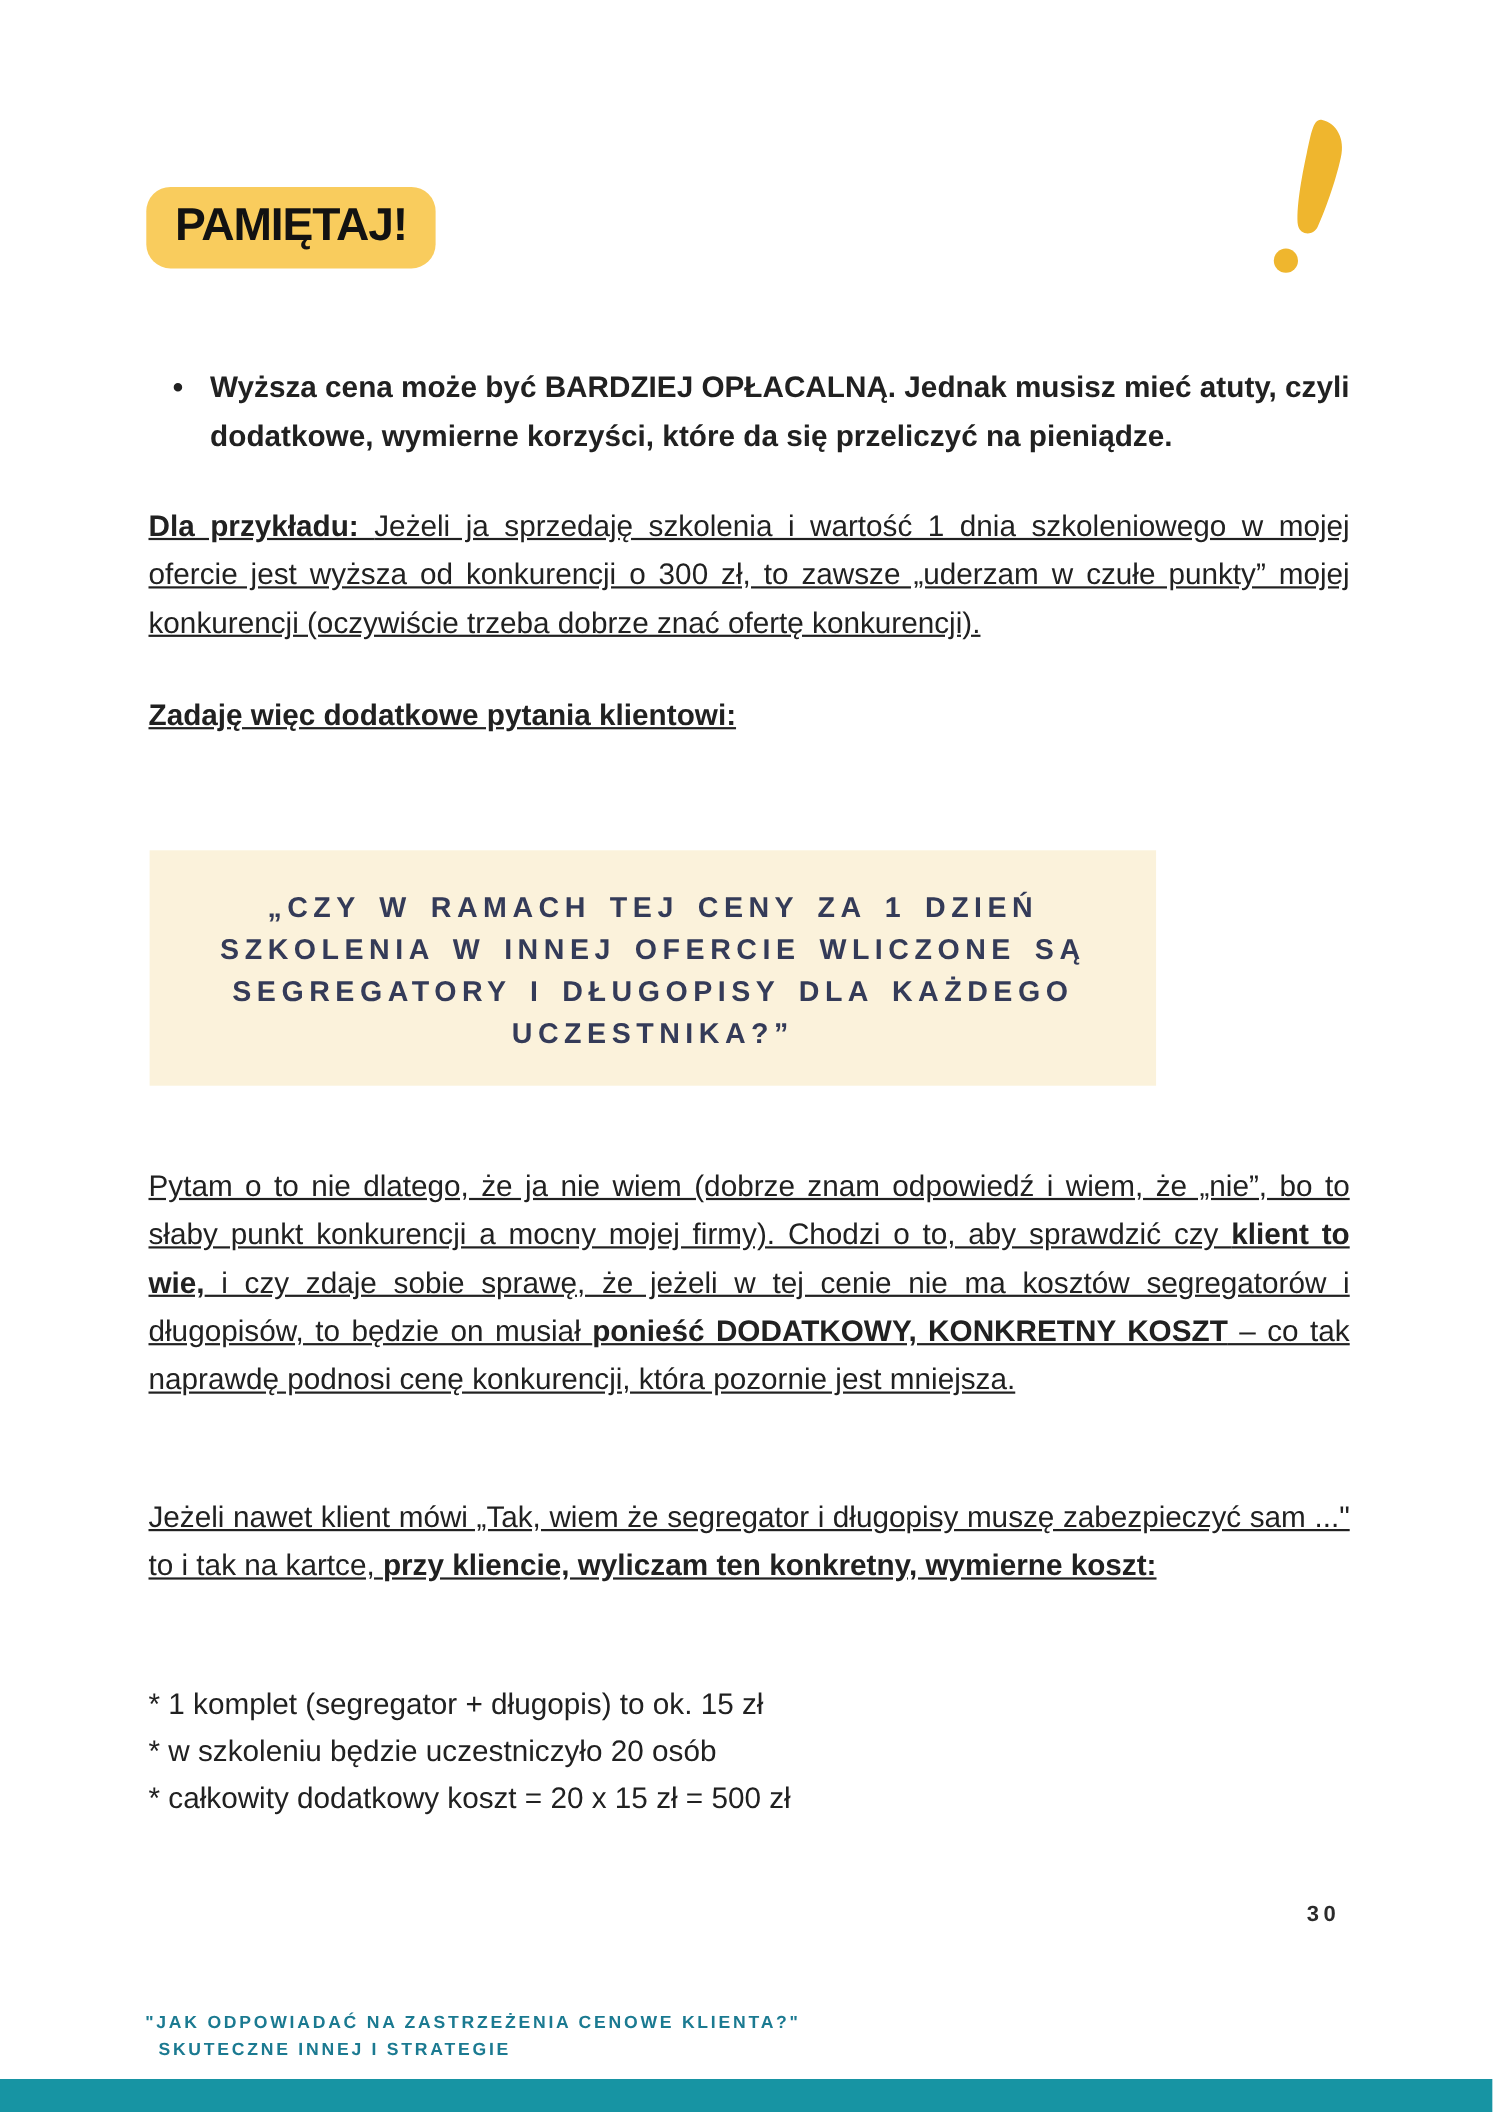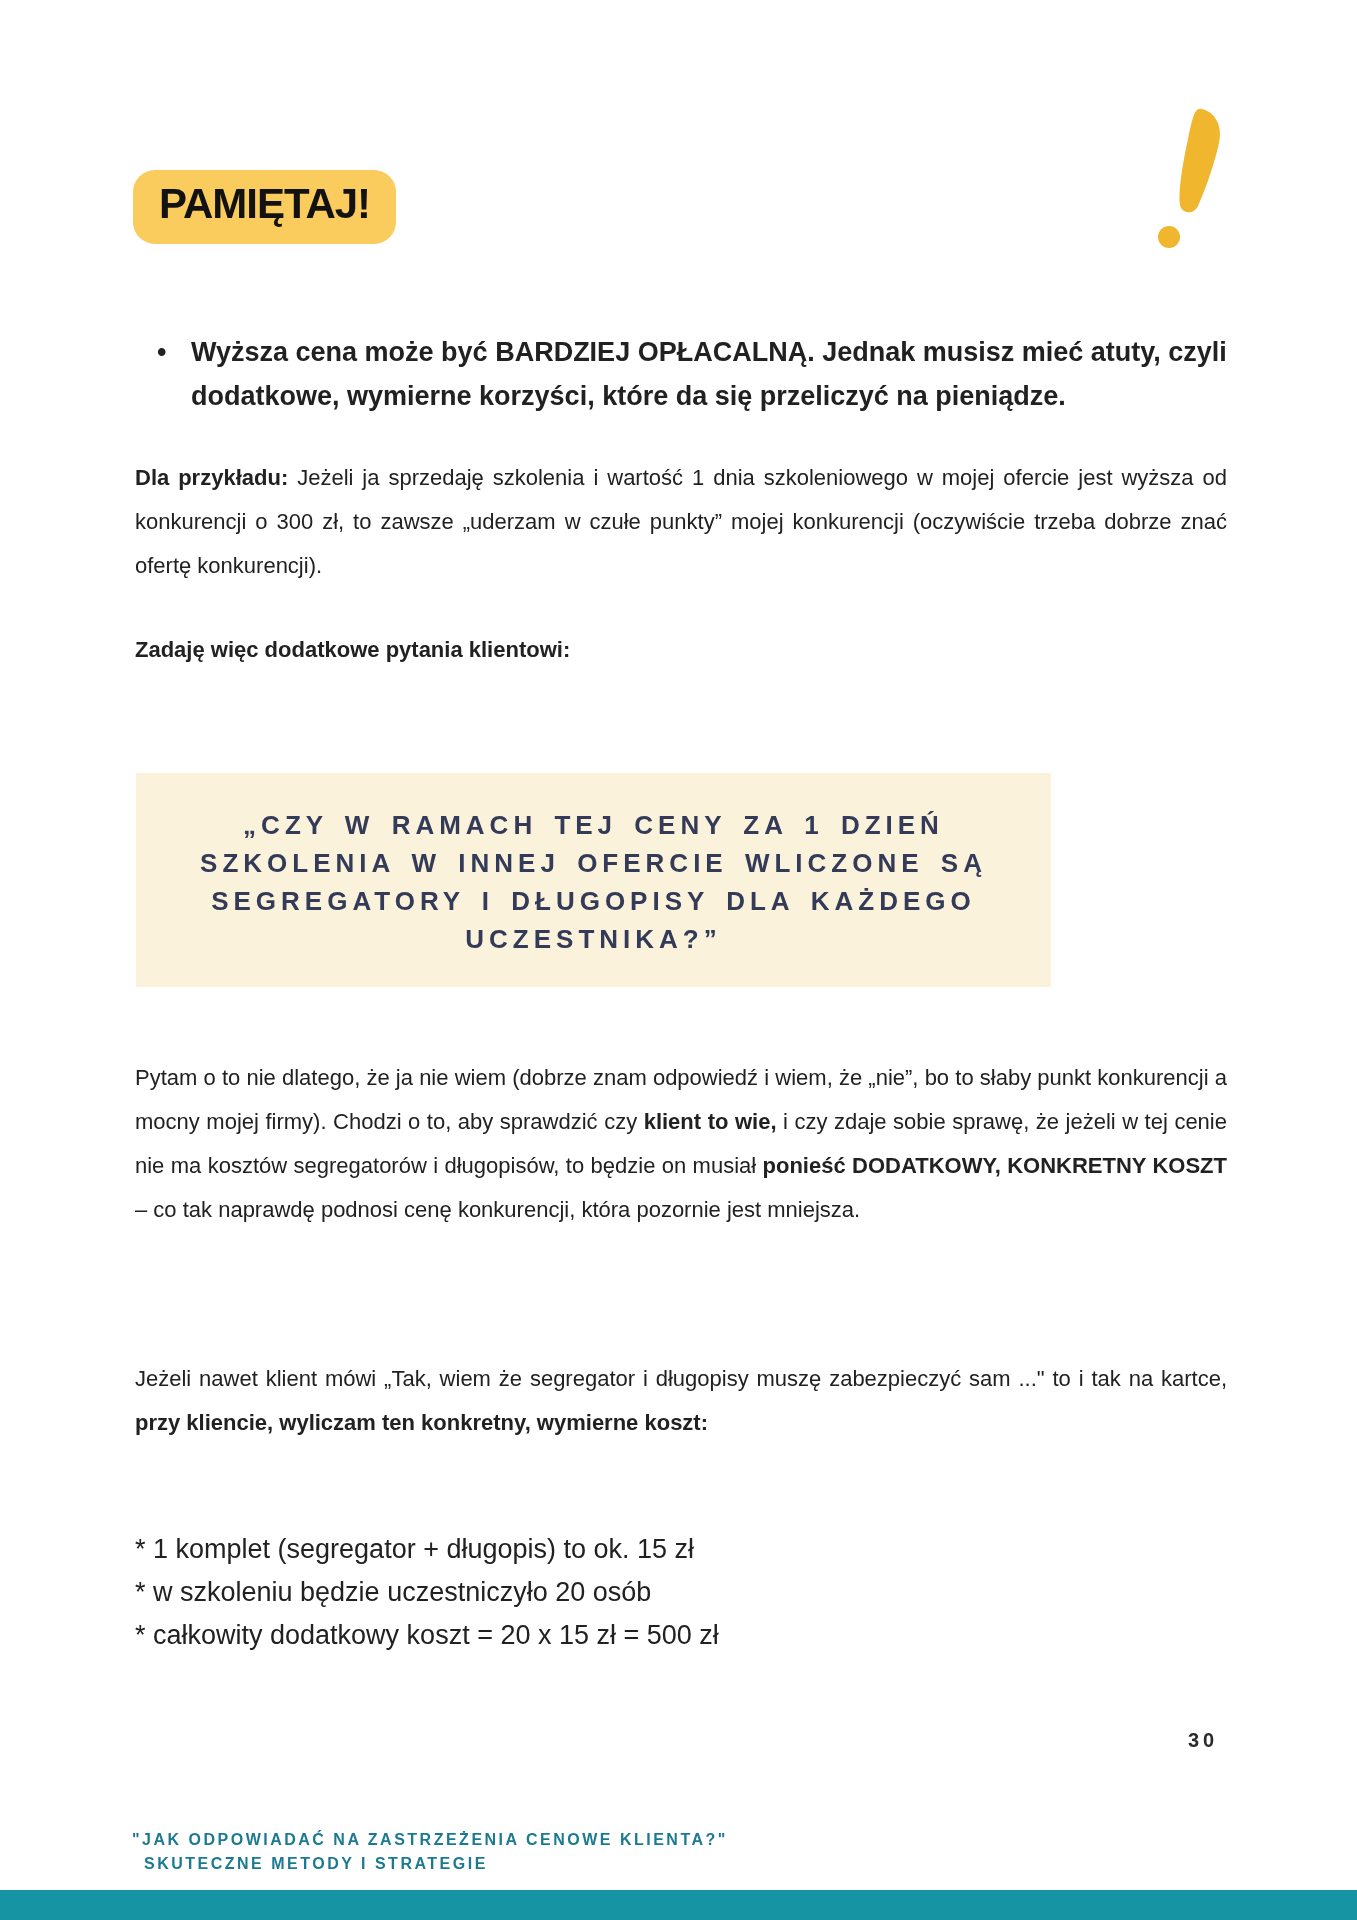--- a/index.html
+++ b/index.html
@@ -19,21 +19,21 @@
     padding:10px 26px 16px 26px;
     font-size:42px;font-weight:700;letter-spacing:-1px;color:#121212;
   }
   .excl{
     position:absolute;left:1152px;top:106px;
     width:74px;height:146px;
     fill:var(--accent-gold);
   }
   .para{
     position:absolute;left:135px;width:1092px;margin:0;
-    font-size:22px;line-height:44px;
+    font-size:27px;line-height:44px;text-decoration:underline;
   }
   .justify{text-align:justify;}
   .bold{font-weight:700;}
   .bullet-row{
     position:absolute;left:157px;top:330px;width:1070px;
     display:flex;
   }
   .bullet-marker{width:34px;font-size:27px;line-height:44px;font-weight:700;}
   .bullet-text{flex:1;margin:0;font-size:27px;line-height:44px;font-weight:700;}
   .quote-box{
@@ -95,20 +95,20 @@
   <p class="para justify" style="top:1357px;"><span>Jeżeli nawet klient mówi „Tak, wiem że segregator i długopisy muszę zabezpieczyć sam ..." to i tak na kartce, </span><b>przy kliencie, wyliczam ten konkretny, wymierne koszt:</b></p>
 
   <div class="cost-list">
     <p>* 1 komplet (segregator + długopis) to ok. 15 zł</p>
     <p>* w szkoleniu będzie uczestniczyło 20 osób</p>
     <p>* całkowity dodatkowy koszt = 20 x 15 zł = 500 zł</p>
   </div>
 
   <div class="footer">
     <div>"JAK ODPOWIADAĆ NA ZASTRZEŻENIA CENOWE KLIENTA?"</div>
-    <div class="sub">SKUTECZNE METODY I STRATEGIE</div>
+    <div class="sub">SKUTECZNE INNEJ I STRATEGIE</div>
   </div>
 
   <div class="page-number">30</div>
 
   <div class="bottom-bar"></div>
 
 </div>
 
 </body></html>

